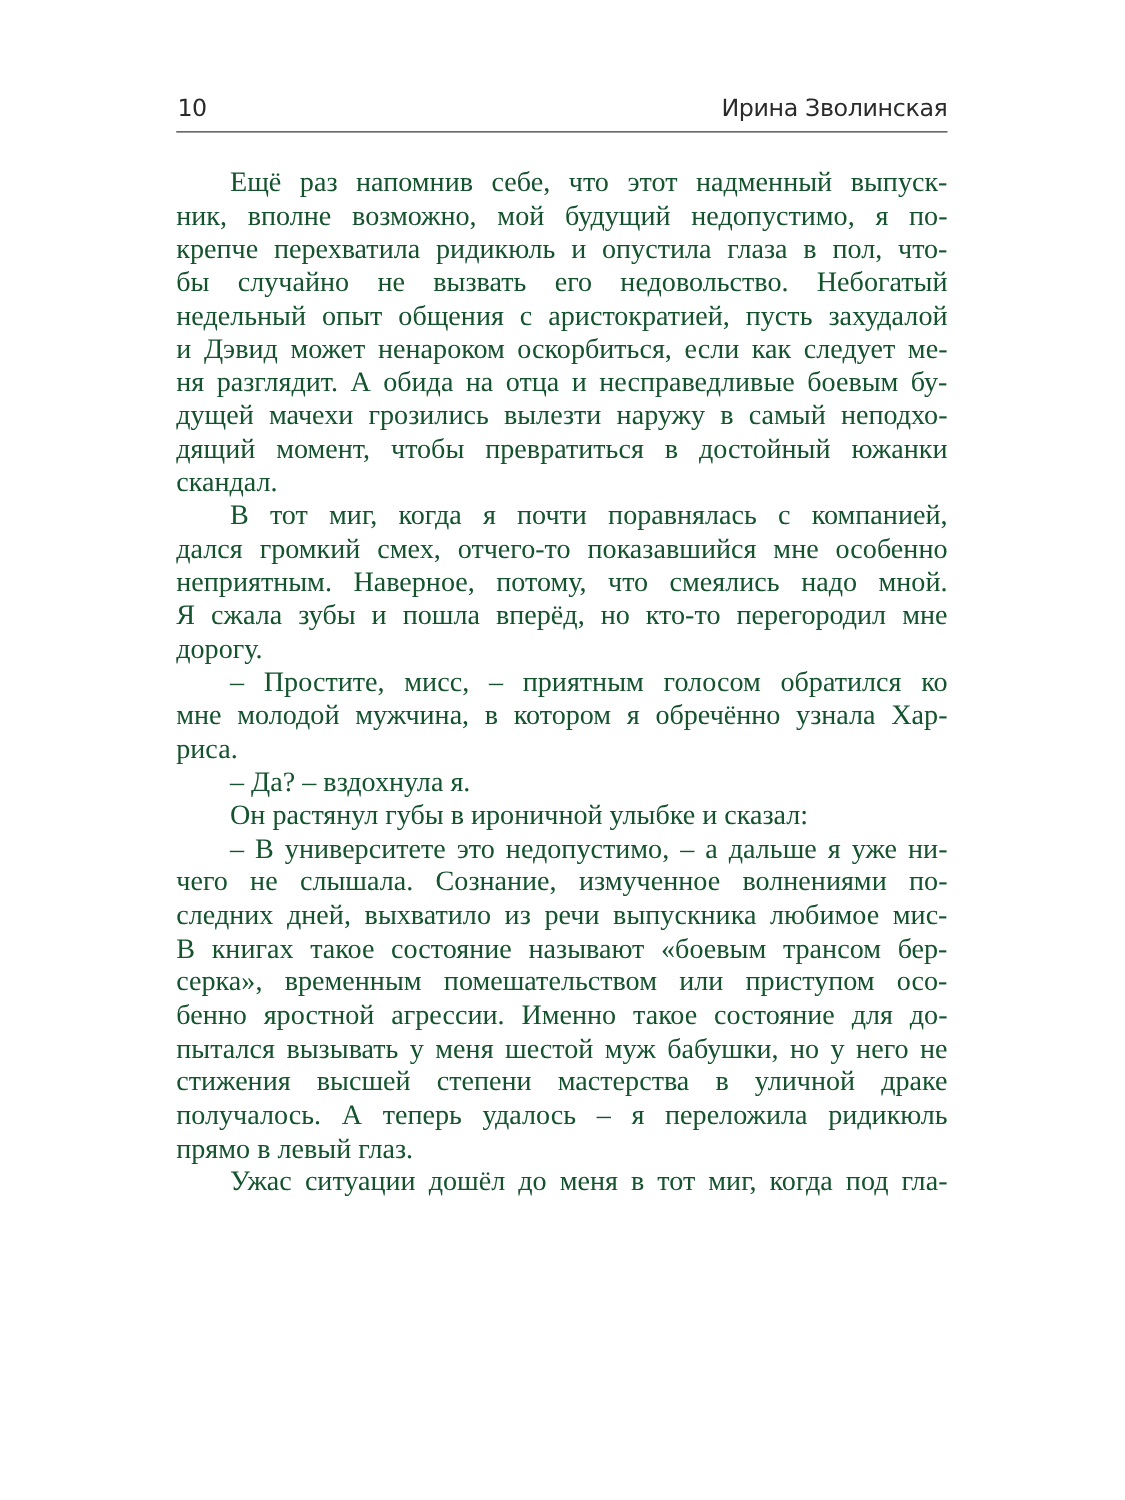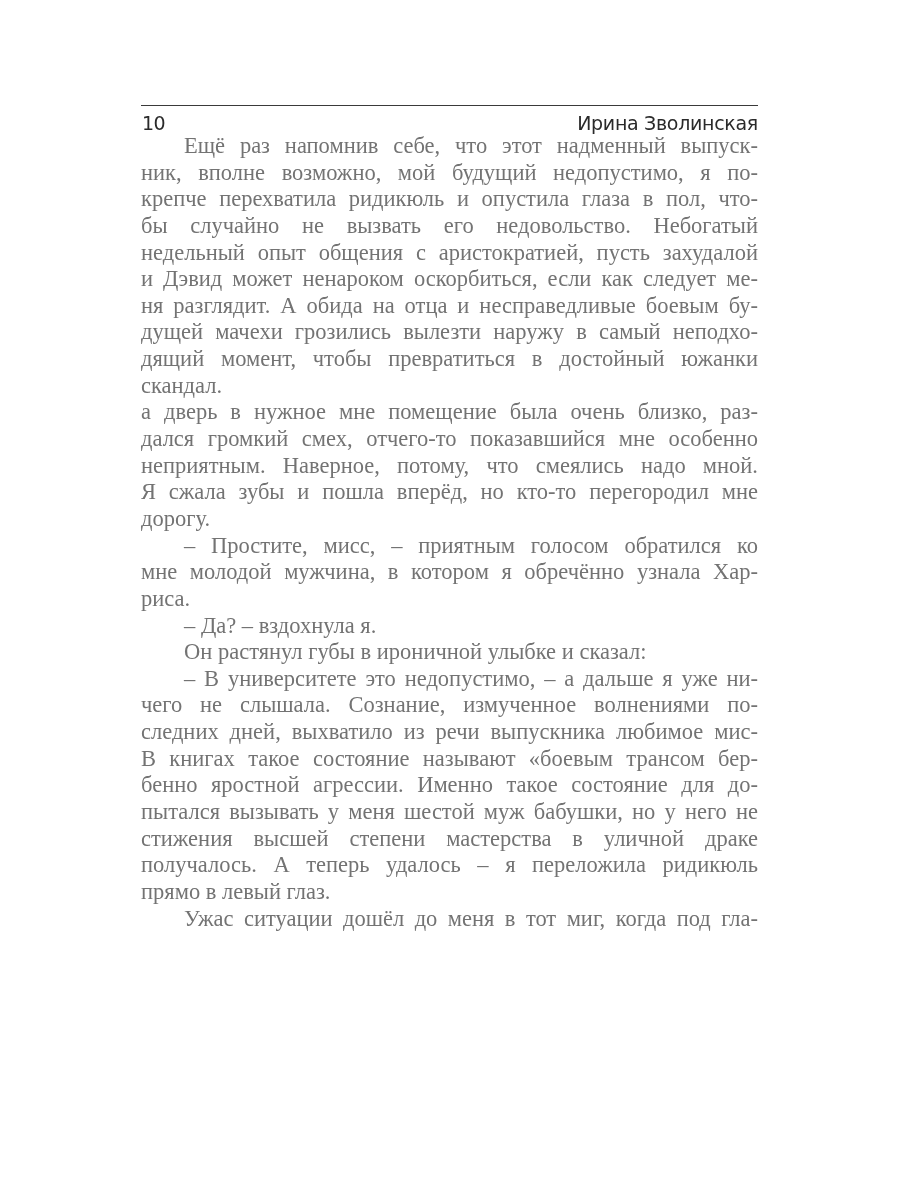--- a/index.html
+++ b/index.html
@@ -3,32 +3,32 @@
 <meta charset="utf-8">
 <style>
   html, body { margin: 0; padding: 0; }
   body {
     width: 900px; height: 1200px; background: #ffffff; position: relative; overflow: hidden;
     color: #1f1f1f;
   }
   .page { position: absolute; left: 0; top: 0; width: 900px; height: 1200px; }
   .running-head {
     position: absolute; left: 141px; top: 76px; width: 617px; height: 26px;
-    font-family: "DejaVu Sans", sans-serif; font-size: 19px; color: #2a2a2a; margin-top: 36px;
+    font-family: "DejaVu Sans", sans-serif; font-size: 19px; color: #2a2a2a;
   }
   .running-head .folio { position: absolute; left: 1px; top: 0; letter-spacing: -0.5px; }
   .running-head .author { position: absolute; right: 0; top: 0; letter-spacing: -0.3px; }
   .rule {
     position: absolute; left: 141px; top: 105px; width: 617px; height: 0;
     border-top: 1.5px solid #3a3a3a;
   }
   .text-block {
     position: absolute; left: 141px; top: 133px; width: 617px;
     font-family: "Liberation Serif", "DejaVu Serif", serif;
-    font-size: 22.5px; line-height: 26.65px; color: #737373;
+    font-size: 22.5px; line-height: 26.65px; color: #14532d;
   }
   .ln {
     display: block; height: 26.65px; white-space: nowrap;
     text-align: justify; text-align-last: justify;
   }
   .ln.indent { padding-left: 43px; }
   .ln.last { text-align-last: left; }
 </style>
 </head>
 <body>
@@ -44,34 +44,35 @@
     <span class="ln indent">Ещё раз напомнив себе, что этот надменный выпуск-</span>
     <span class="ln">ник, вполне возможно, мой будущий недопустимо, я по-</span>
     <span class="ln">крепче перехватила ридикюль и опустила глаза в пол, что-</span>
     <span class="ln">бы случайно не вызвать его недовольство. Небогатый</span>
     <span class="ln">недельный опыт общения с аристократией, пусть захудалой</span>
     <span class="ln">и Дэвид может ненароком оскорбиться, если как следует ме-</span>
     <span class="ln">ня разглядит. А обида на отца и несправедливые боевым бу-</span>
     <span class="ln">дущей мачехи грозились вылезти наружу в самый неподхо-</span>
     <span class="ln">дящий момент, чтобы превратиться в достойный южанки</span>
     <span class="ln last">скандал.</span>
-    <span class="ln">а дверь в нужное мне помещение была очень близко, раз-</span>
+    <span class="ln indent">В тот миг, когда я почти поравнялась с компанией,</span>
     <span class="ln">дался громкий смех, отчего-то показавшийся мне особенно</span>
     <span class="ln">неприятным. Наверное, потому, что смеялись надо мной.</span>
     <span class="ln">Я сжала зубы и пошла вперёд, но кто-то перегородил мне</span>
     <span class="ln last">дорогу.</span>
     <span class="ln indent">– Простите, мисс, – приятным голосом обратился ко</span>
     <span class="ln">мне молодой мужчина, в котором я обречённо узнала Хар-</span>
     <span class="ln last">риса.</span>
     <span class="ln indent last">– Да? – вздохнула я.</span>
     <span class="ln indent last">Он растянул губы в ироничной улыбке и сказал:</span>
     <span class="ln indent">– В университете это недопустимо, – а дальше я уже ни-</span>
     <span class="ln">чего не слышала. Сознание, измученное волнениями по-</span>
     <span class="ln">следних дней, выхватило из речи выпускника любимое мис-</span>
     <span class="ln">В книгах такое состояние называют «боевым трансом бер-</span>
+    <span class="ln">серка», временным помешательством или приступом осо-</span>
     <span class="ln">бенно яростной агрессии. Именно такое состояние для до-</span>
     <span class="ln">пытался вызывать у меня шестой муж бабушки, но у него не</span>
     <span class="ln">стижения высшей степени мастерства в уличной драке</span>
     <span class="ln">получалось. А теперь удалось – я переложила ридикюль</span>
     <span class="ln last">прямо в левый глаз.</span>
     <span class="ln indent">Ужас ситуации дошёл до меня в тот миг, когда под гла-</span>
   </div>
 </div>
 
 </body></html>

